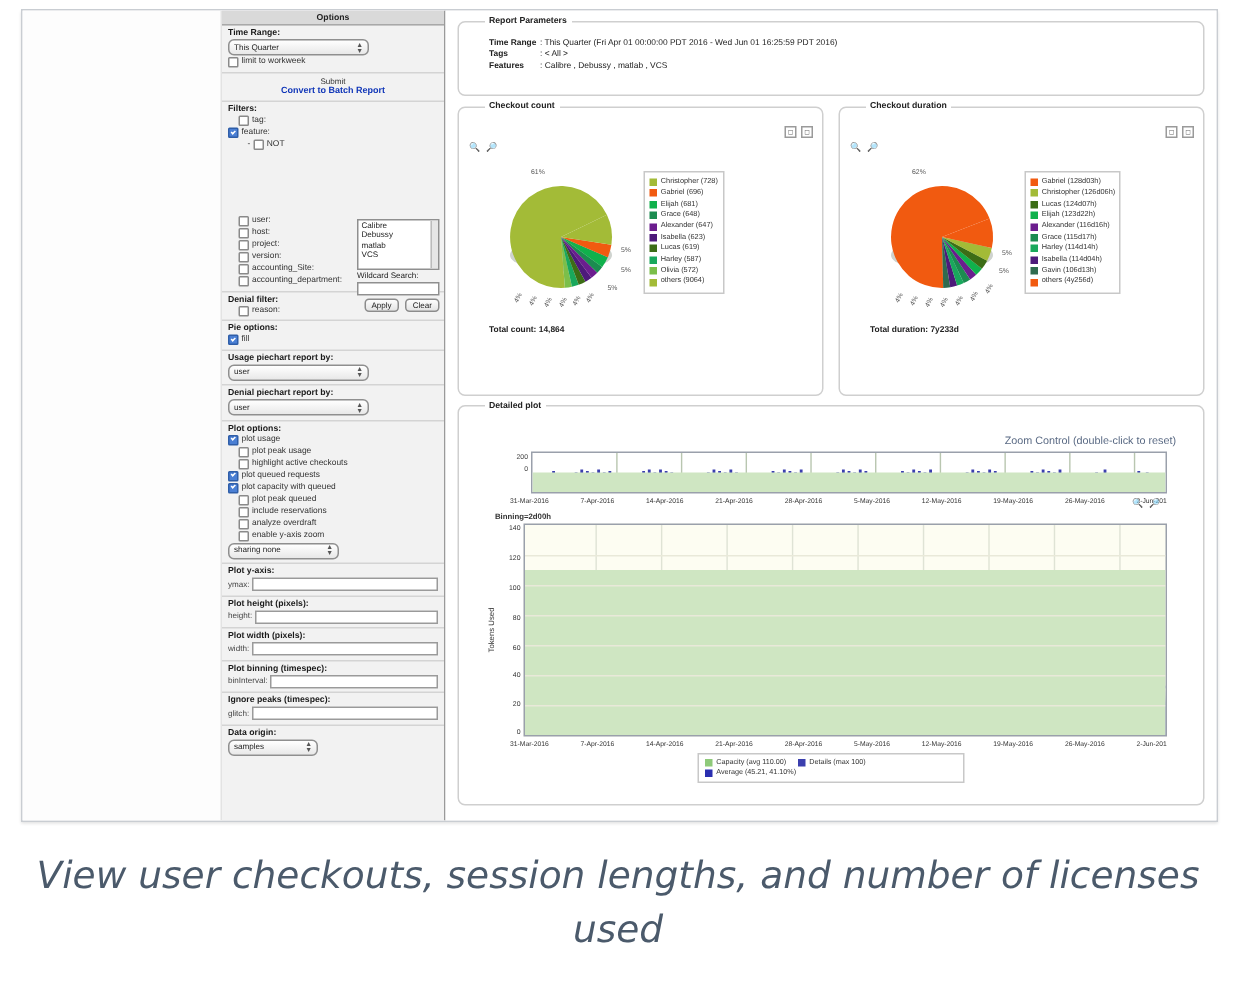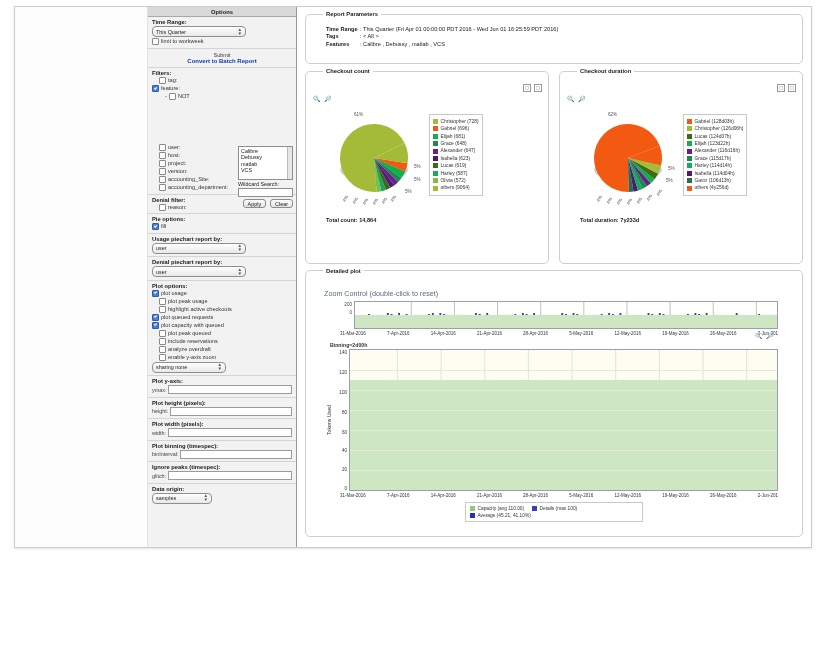--- a/index.html
+++ b/index.html
@@ -109,21 +109,21 @@
     align-self:flex-start;margin-top:6px;
   }
   .lgitem{display:flex;align-items:center;gap:2.5px;white-space:nowrap;}
   .sw{width:5px;height:5px;flex:0 0 auto;}
   .total{font-size:5.6px;color:#222;padding:4px 0 5px 8px;font-weight:bold;}
 
   .pcta{position:absolute;font-size:4.6px;color:#555;}
 
   
   .detail{padding:4px 6px 4px 6px;}
-  .zc-title{text-align:left;font-size:7.2px;color:#5a6a84;margin:6px 0 3px;}
+  .zc-title{text-align:right;font-size:7.2px;color:#5a6a84;margin:6px 0 3px;}
   .zc-wrap{display:flex;align-items:flex-start;padding-left:14px;}
   .zc-yax{font-size:4.6px;color:#444;width:14px;text-align:right;margin-right:2px;line-height:8px;}
   .zc-plot{
     flex:1;height:26px;border:1px solid #9aa0ab;background:#fff;position:relative;overflow:hidden;margin-right:6px;
   }
   .zc-band{position:absolute;left:0;right:0;bottom:0;height:13px;background:#cfe6c2;}
   .xax{display:flex;justify-content:space-between;font-size:4.5px;color:#333;margin:2px 0 0 16px;padding-right:6px;}
 
   .bin{font-size:5.2px;color:#333;font-weight:bold;margin:6px 0 1px 6px;}
   .bin-icons{position:absolute;right:10px;display:flex;gap:3px;}
@@ -744,13 +744,14 @@
               </div>
             </div>
 
           </div>
         </fieldset>
 
       </div>
     </div>
   </div>
 
+  <div class="caption">View user checkouts, session lengths, and number of licenses used</div>
 </div>
 
 </body></html>

